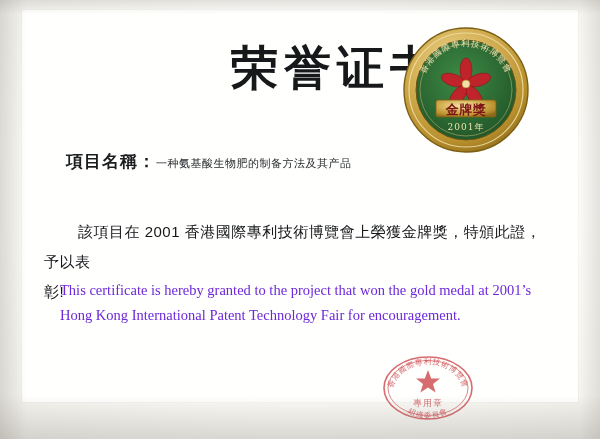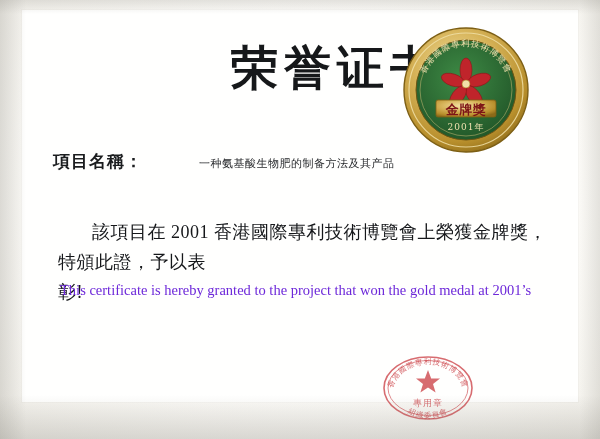--- a/index.html
+++ b/index.html
@@ -95,39 +95,39 @@
     font-family: "DejaVu Serif", "Liberation Serif", serif;
     font-size: 17px;
     font-weight: bold;
     color: #1b1d1f;
     letter-spacing: 1px;
   }
   .field-value {
     font-family: "DejaVu Serif", "Liberation Serif", serif;
     font-size: 11px;
     color: #26282b;
-    margin-left: 16px;
+    margin-left: 0;
     margin-bottom: 2px;
     letter-spacing: 0.5px;
   }
-  #field-project { left: 31px; top: 140px; gap: 40px; }
+  #field-project { left: 44px; top: 140px; }
   #field-patentee { left: 38px; top: 174px; }
   #field-patentee .field-value {
     font-size: 11px;
     letter-spacing: 1px;
   }
 
   
   .body-cn {
     position: absolute;
-    left: 36px;
+    left: 22px;
     top: 207px;
     width: 500px;
-    font-family: Liberation Serif, serif;
-    font-size: 18px;
+    font-family: Liberation Sans, sans-serif;
+    font-size: 15px;
     line-height: 30px;
     color: #15171a;
     letter-spacing: 0.5px;
   }
   .body-cn .indent { display: inline-block; width: 34px; }
 
   
   .body-en {
     position: absolute;
     left: 38px;
@@ -234,20 +234,21 @@
     </div>
 
 
     <div class="body-cn">
       <div><span class="indent"></span><span>該項目在 2001 香港國際專利技術博覽會上榮獲金牌獎，特頒此證，予以表</span></div>
       <div>彰!</div>
     </div>
 
     <div class="body-en">
       <div>This certificate is hereby granted to the project that won the gold medal at 2001’s</div>
+      <div>Hong Kong International Patent Technology Fair for encouragement.</div>
     </div>
 
 
     <div class="stamp">
       <svg viewBox="0 0 150 78" width="150" height="78" xmlns="http://www.w3.org/2000/svg">
         <defs>
           <path id="stampArc" d="M 18,46 A 36,30 0 0 1 90,46"></path>
           <path id="stampArcLow" d="M 22,44 A 32,26 0 0 0 86,44"></path>
         </defs>
         <g opacity="0.72" fill="none" stroke="#c8343a" stroke-width="1.6">

